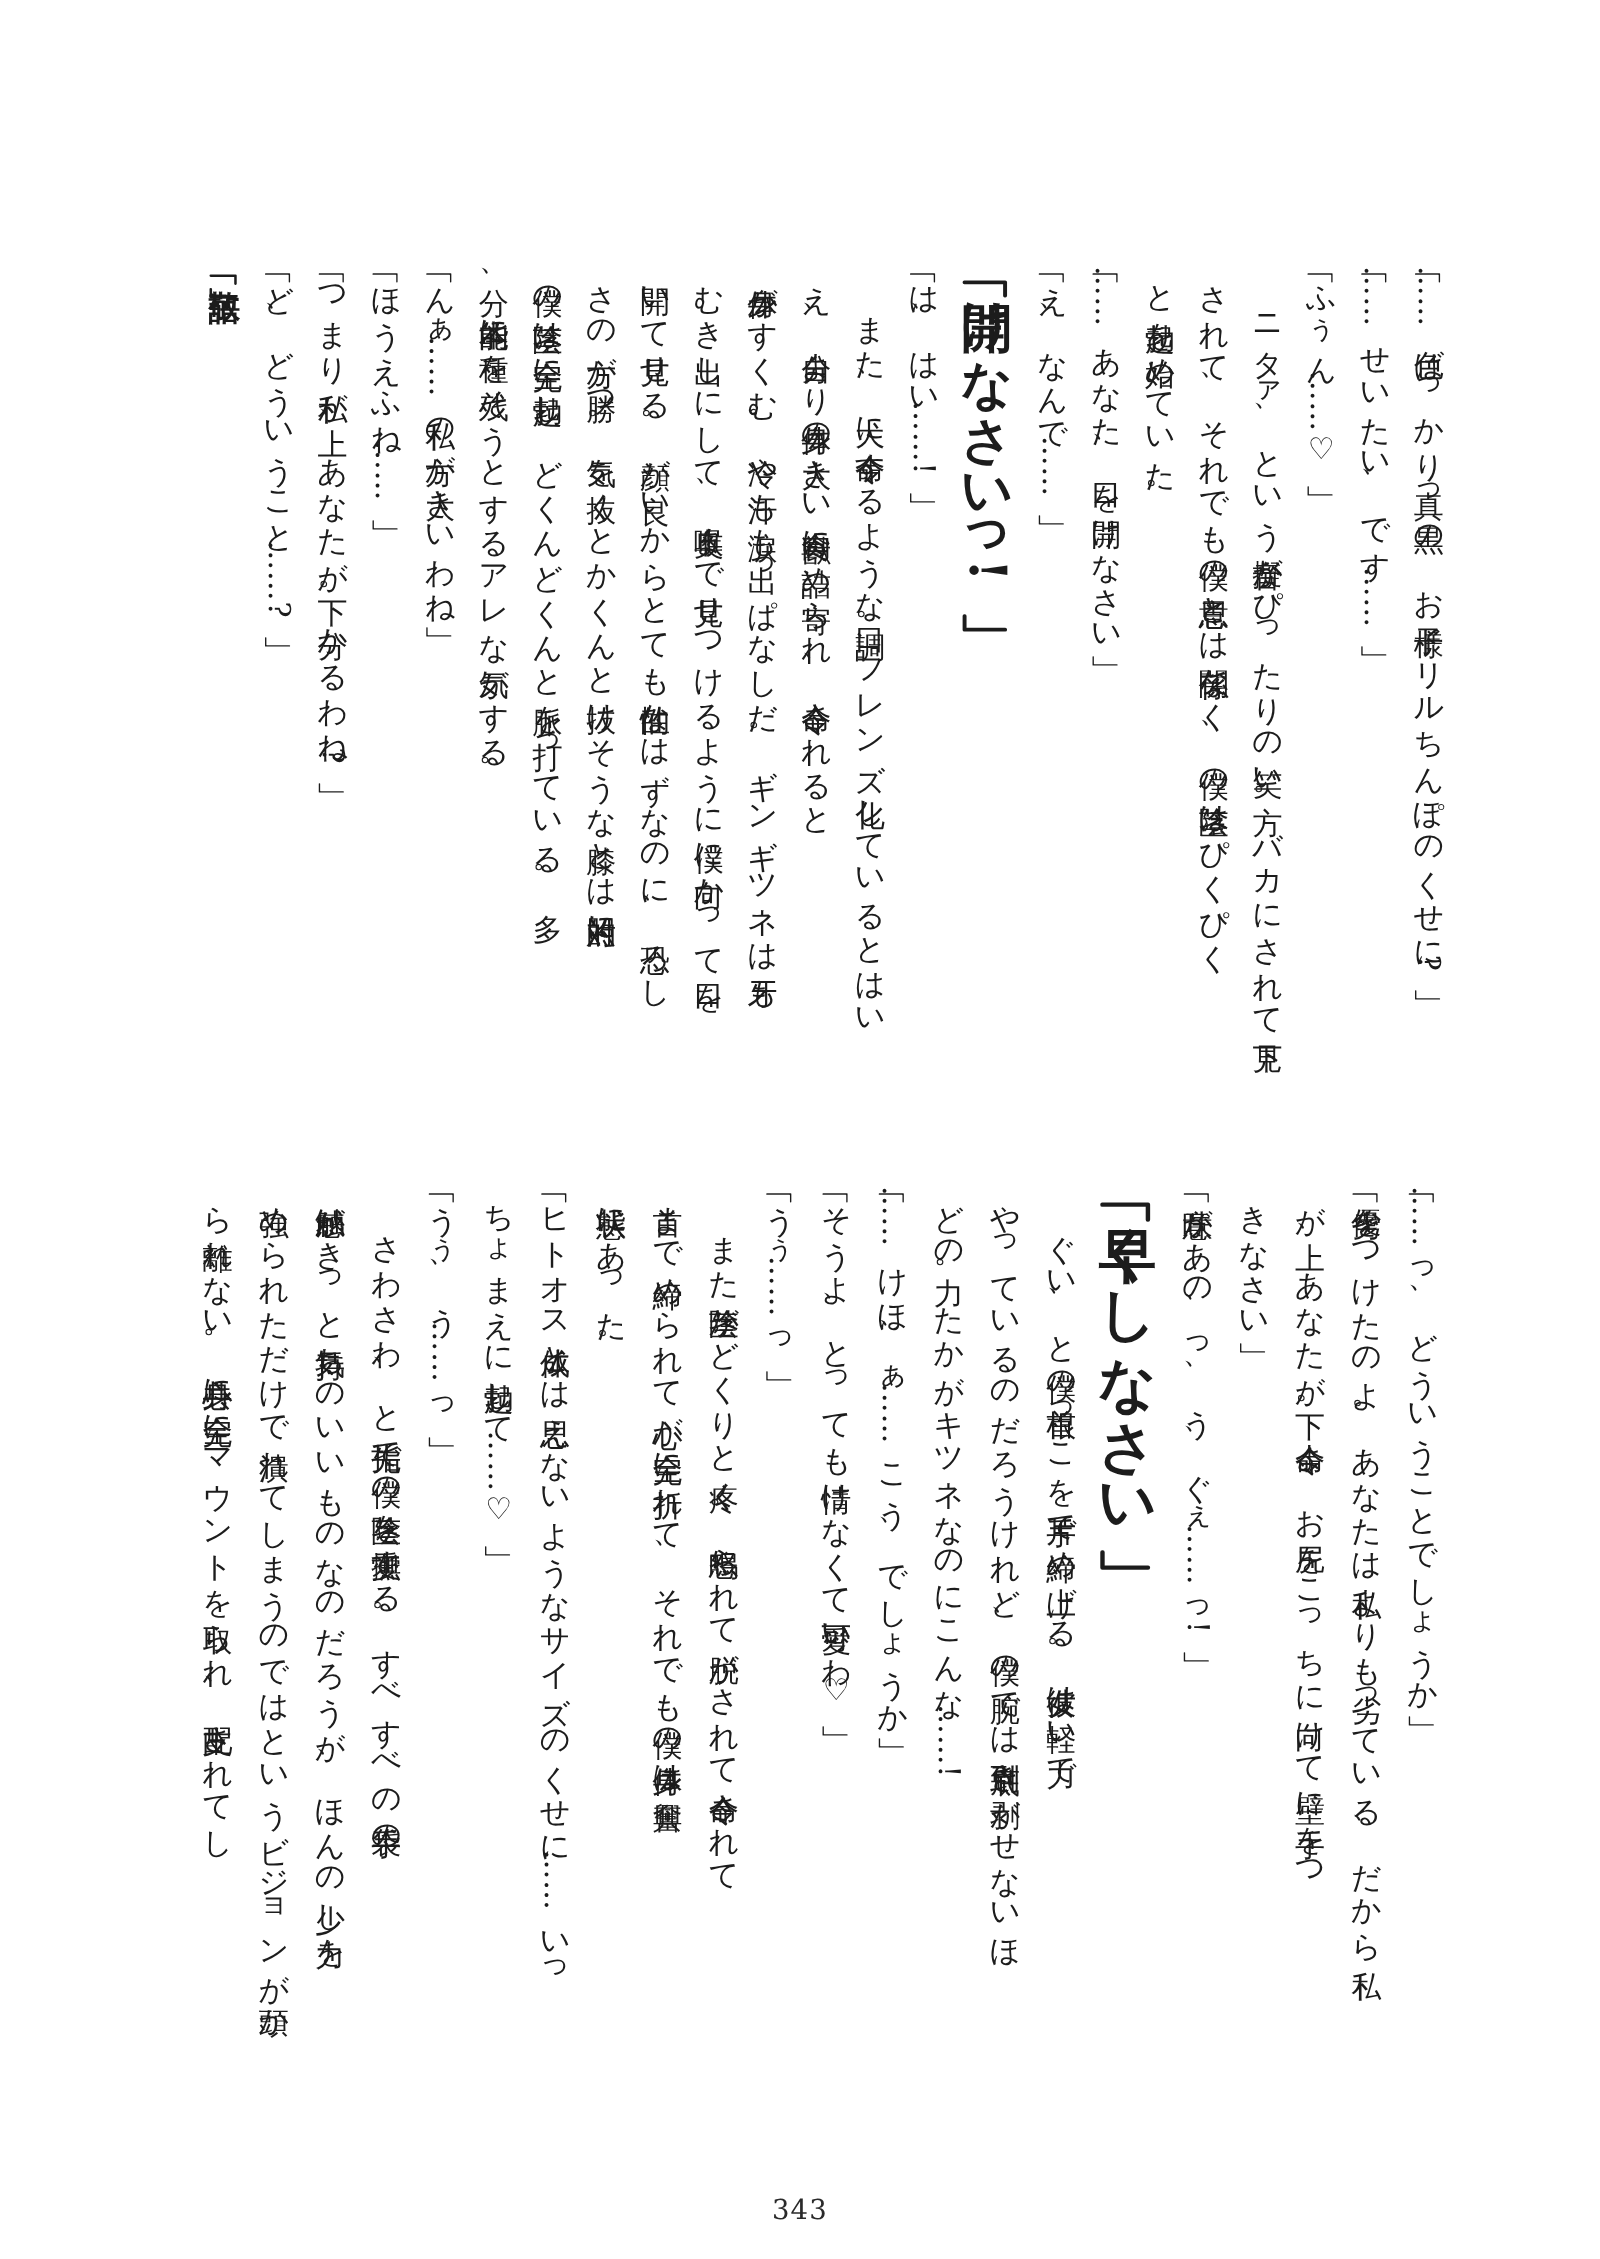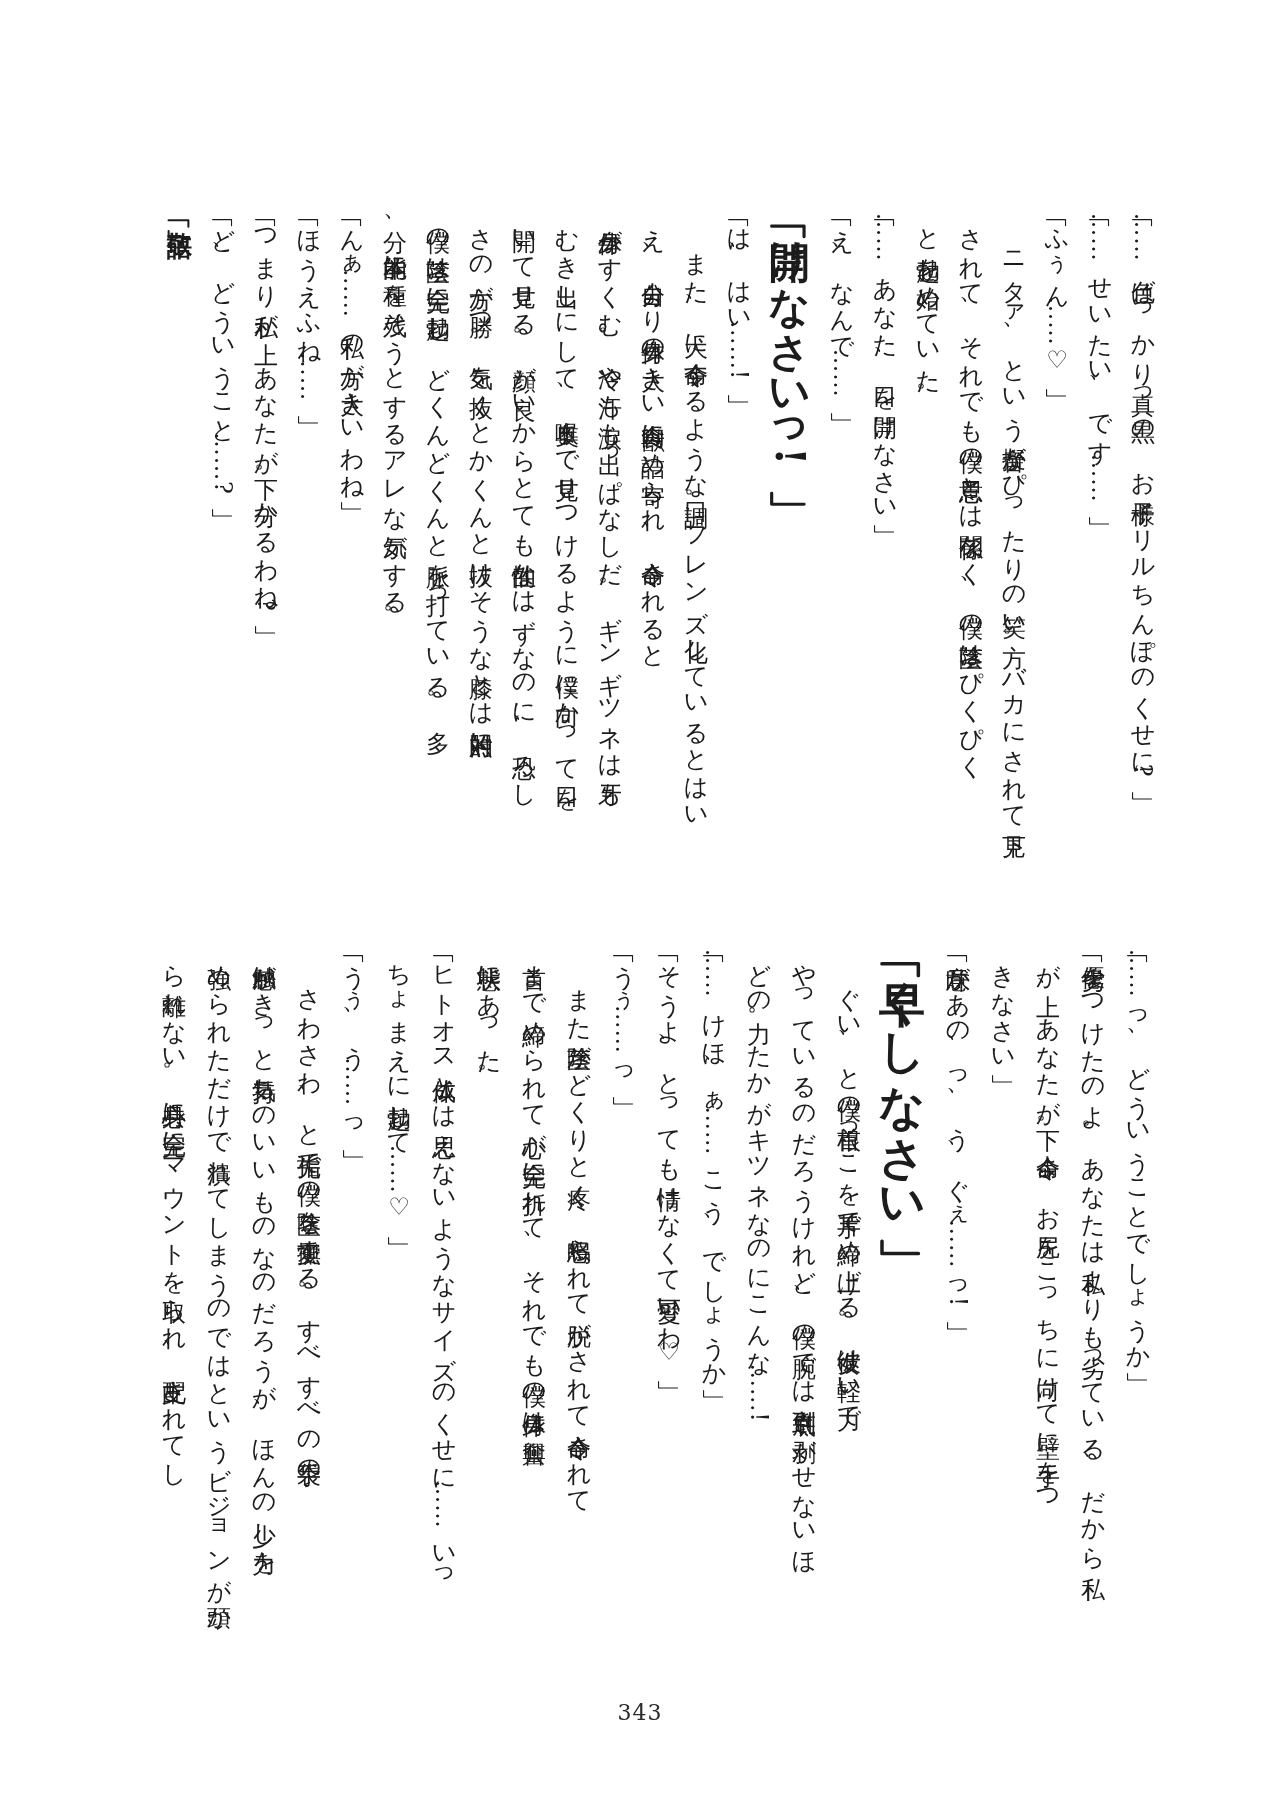--- a/index.html
+++ b/index.html
@@ -56,21 +56,21 @@
     line-height: 64px !important;
     font-weight: bold;
     letter-spacing: 0 !important;
   }
   .bold-col {
     font-weight: bold;
     font-size: 25px !important;
   }
   .page-number {
     position: absolute;
-    top: 1700px;
+    top: 1756px;
     left: 0;
     width: 100%;
     text-align: center;
     font-size: 22px;
     letter-spacing: 1px;
     color: #2a2a2a;
   }
 </style>
 </head>
 <body>

